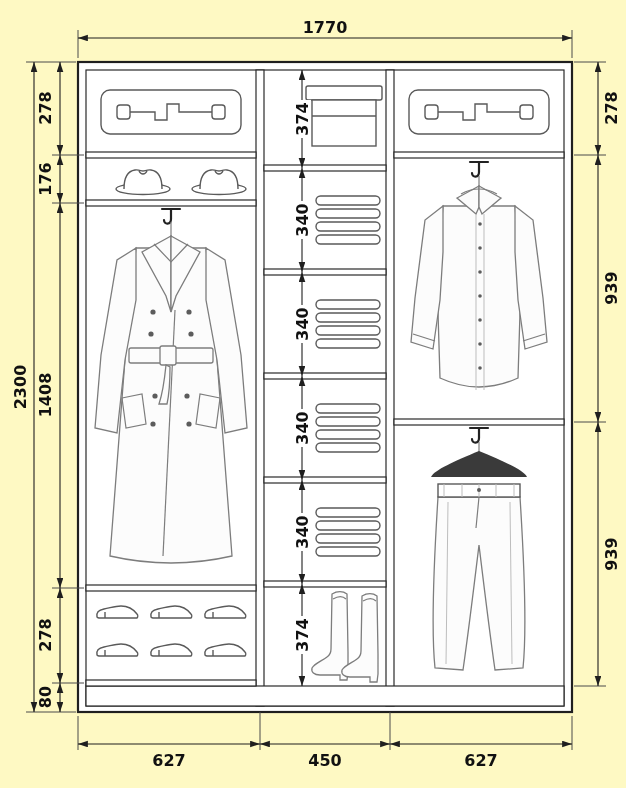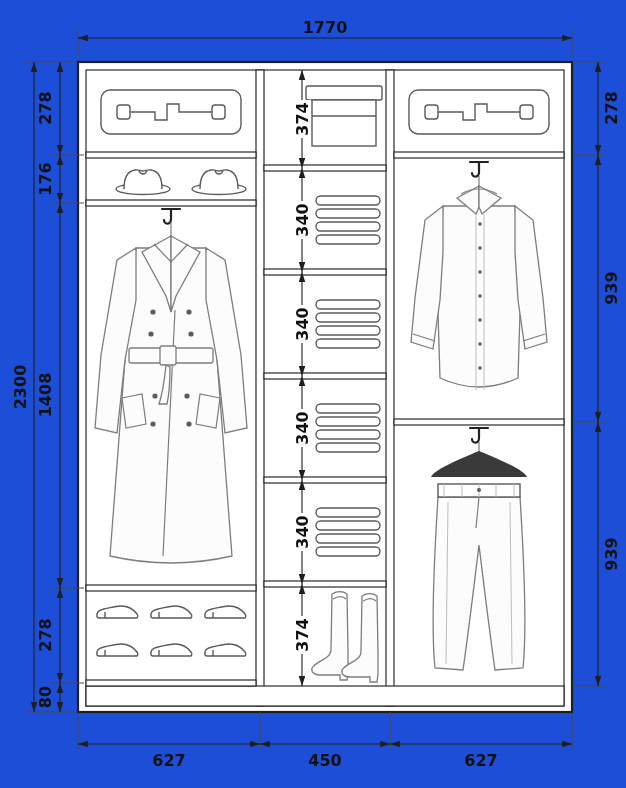--- a/index.html
+++ b/index.html
@@ -1,16 +1,16 @@
 <!DOCTYPE html>
 <html><head>
 <meta charset="utf-8">
 <style>
   html,body{margin:0;padding:0;background:#ffffff;}
-  .page{width:626px;height:788px;background:#1d4ed8;position:relative;font-family:"DejaVu Sans",sans-serif;}
+  .page{width:626px;height:788px;background:#fef9c3;position:relative;font-family:"DejaVu Sans",sans-serif;}
   svg{display:block;}
   .dim{stroke:#1f1f1f;stroke-width:1.1;fill:none;}
   .wit{stroke:#4a4a4a;stroke-width:1;fill:none;}
   .frame{fill:#ffffff;stroke:#1f1f1f;}
   .thin{fill:#ffffff;stroke:#2a2a2a;stroke-width:1.2;}
   .sketch{fill:#fcfcfc;stroke:#7d7d7d;stroke-width:1.3;}
   .sketchline{fill:none;stroke:#7d7d7d;stroke-width:1.2;}
   .softline{fill:none;stroke:#bdbdbd;stroke-width:1;}
   .btn{fill:#5c5c5c;stroke:none;}
   text.dimtext{font-family:"DejaVu Sans",sans-serif;font-size:16px;font-weight:bold;fill:#111;}

